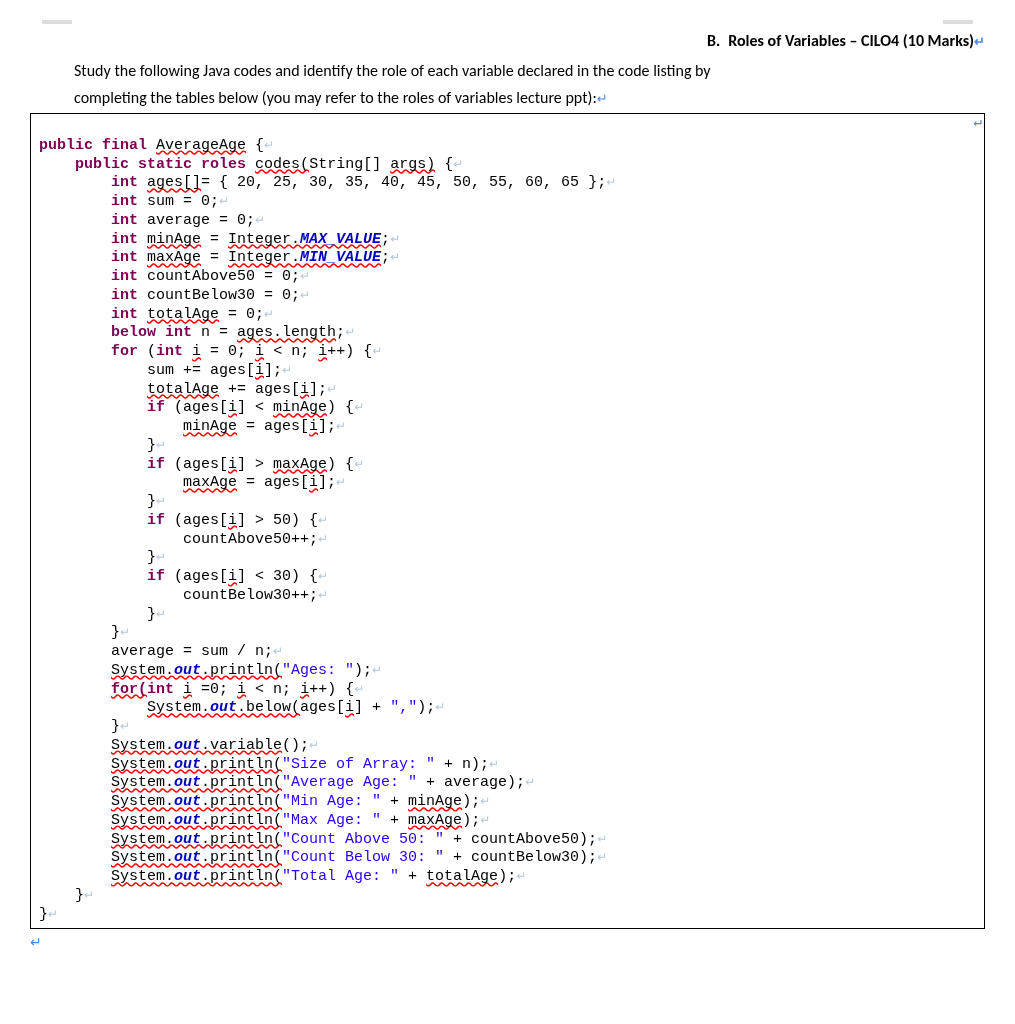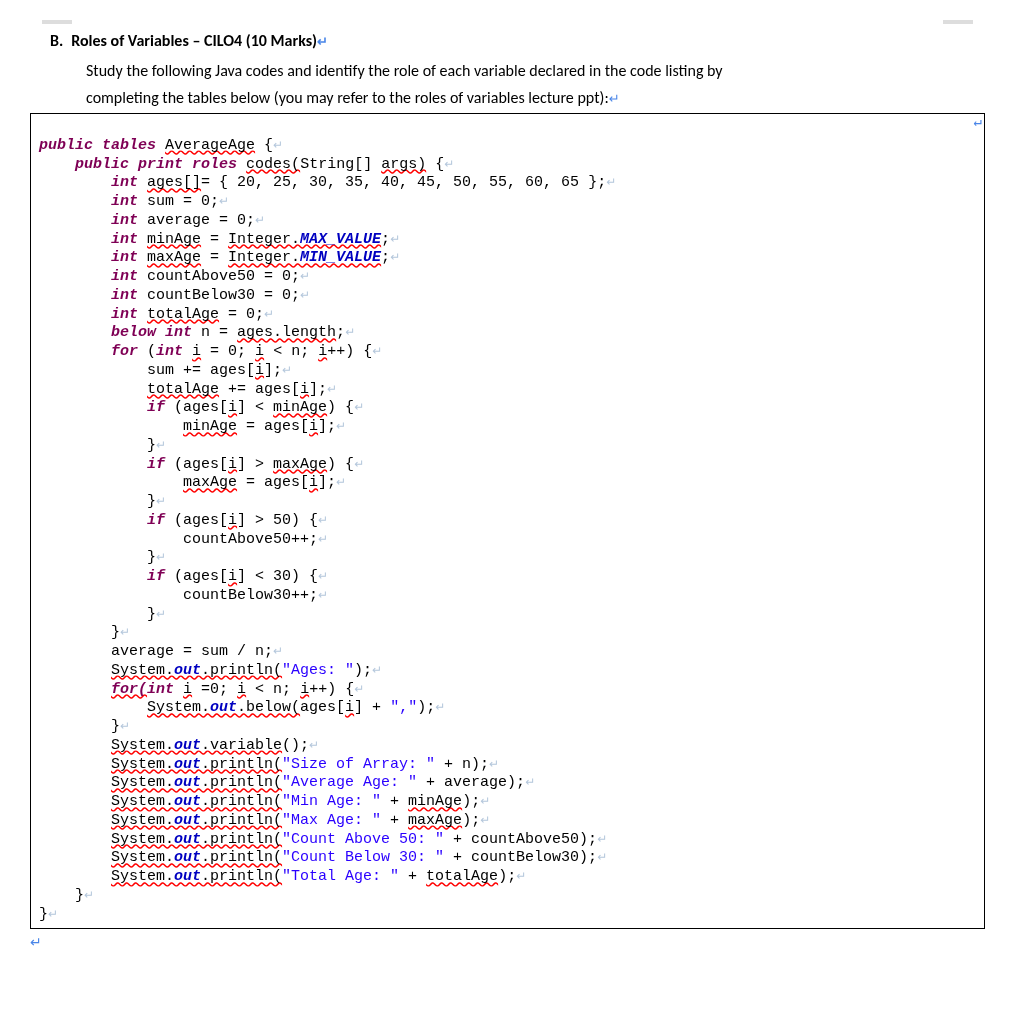--- a/index.html
+++ b/index.html
@@ -9,38 +9,39 @@
       width: 1015px;
       padding: 20px 30px;
       color: #000;
       font-size: 16px;
       line-height: 1.4;
     }
     .heading {
       font-weight: bold;
       margin-bottom: 8px;
       margin-left: 20px;
+      text-align: right;
     }
     .heading .letter { margin-right: 8px; }
     .intro {
-      margin-left: 56px;
+      margin-left: 44px;
       margin-bottom: 4px;
     }
     .code-box {
       border: 1px solid #000;
       padding: 4px 8px;
       font-family: Consolas, 'Courier New', monospace;
       font-size: 15px;
       line-height: 1.25;
       white-space: pre;
       position: relative;
       margin-top: 2px;
       overflow: hidden;
     }
-    .kw { color: #7f0055; font-weight: bold; font-style: italic; }
+    .kw { color: #7f0055; font-weight: bold; }
     .str { color: #2a00ff; } 
     .st { color: #0000c0; font-style: italic; font-weight: bold; text-align: center;} 
     .err { text-decoration: wavy underline red; text-decoration-skip-ink: none; }
     .nl {
       color: #b4c7dc;
       font-family: Calibri, Arial, sans-serif;
       font-size: 12px;
       user-select: none;
     }
     .nl-blue { color: #4a86e8; font-size: 13px; }
@@ -72,22 +73,22 @@
   </div>
 
 <div class="heading">
   <span class="letter">B.</span><span>Roles of Variables – CILO4 (10 Marks)</span><span class="nl nl-blue">↵</span>
 </div>
 
 <div class="intro">Study the following Java codes and identify the role of each variable declared in the code listing by</div>
 <div class="intro"><span>completing the tables below (you may refer to the roles of variables lecture ppt):</span><span class="nl nl-blue">↵</span></div>
 
 <div class="code-box">
-<span class="corner-arrow">↵</span><span class="kw">public</span> <span class="kw">tables</span> <span class="err">AverageAge</span> {<span class="nl">↵</span>
-    <span class="kw">public</span> <span class="kw">print</span> <span class="kw">roles</span> <span class="err">codes(</span>String[] <span class="err">args)</span> {<span class="nl">↵</span>
+<span class="corner-arrow">↵</span><span class="kw">public</span> <span class="kw">final</span> <span class="err">AverageAge</span> {<span class="nl">↵</span>
+    <span class="kw">public</span> <span class="kw">static</span> <span class="kw">roles</span> <span class="err">codes(</span>String[] <span class="err">args)</span> {<span class="nl">↵</span>
         <span class="kw">int</span> <span class="err">ages[]</span>= { 20, 25, 30, 35, 40, 45, 50, 55, 60, 65 };<span class="nl">↵</span>
         <span class="kw">int</span> sum = 0;<span class="nl">↵</span>
         <span class="kw">int</span> average = 0;<span class="nl">↵</span>
         <span class="kw">int</span> <span class="err">minAge</span> = <span class="err">Integer.</span><span class="st err">MAX_VALUE</span>;<span class="nl">↵</span>
         <span class="kw">int</span> <span class="err">maxAge</span> = <span class="err">Integer.</span><span class="st err">MIN_VALUE</span>;<span class="nl">↵</span>
         <span class="kw">int</span> countAbove50 = 0;<span class="nl">↵</span>
         <span class="kw">int</span> countBelow30 = 0;<span class="nl">↵</span>
         <span class="kw">int</span> <span class="err">totalAge</span> = 0;<span class="nl">↵</span>
         <span class="kw">below</span> <span class="kw">int</span> n = <span class="err">ages.length</span>;<span class="nl">↵</span>
         <span class="kw">for</span> (<span class="kw">int</span> <span class="err">i</span> = 0; <span class="err">i</span> &lt; n; <span class="err">i</span>++) {<span class="nl">↵</span>

